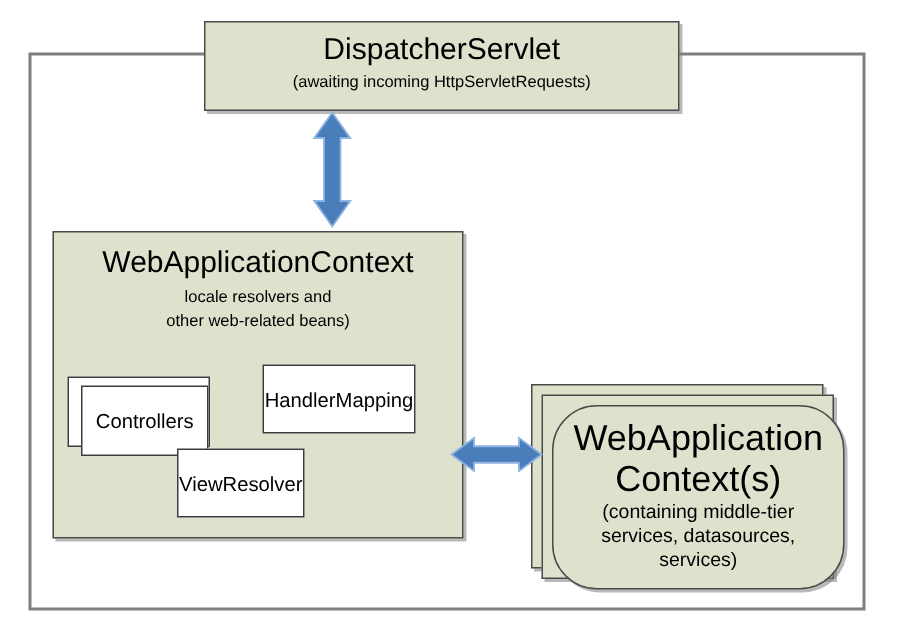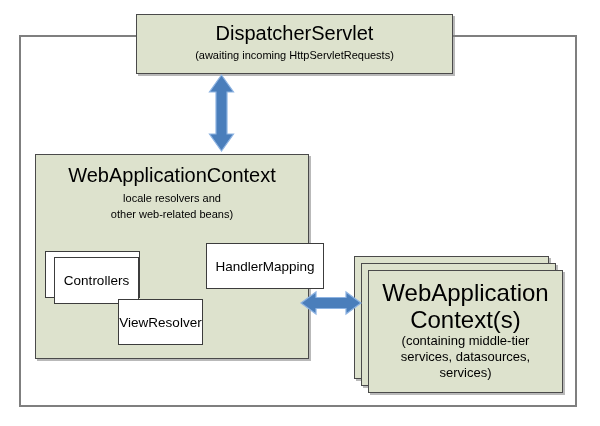--- a/index.html
+++ b/index.html
@@ -22,26 +22,26 @@
     font-size:13.5px;line-height:15px;text-align:center;
   }
   .dispatcher-box{left:136px;top:14px;width:317px;height:60px;padding-top:4px;}
   .g-title{font-size:20px;line-height:28px;white-space:nowrap;}
   .g-sub{font-size:11px;line-height:16px;white-space:nowrap;}
   .webctx-box{left:35px;top:154px;width:274px;height:205px;padding-top:5px;}
   .webctx-box .g-title{line-height:30px;}
   .stack-box{width:195px;height:123px;}
   .stack-back{left:354px;top:256px;}
   .stack-mid{left:361px;top:263px;}
-  .stack-front{left:368px;top:270px;padding-top:8px;}
+  .stack-front{left:368px;top:270px;padding-top:8px;border-radius:30px;}
   .stack-front .g-title{font-size:24px;line-height:27px;}
   .stack-front .g-sub{font-size:13px;line-height:16px;}
   .controllers-back{left:45px;top:251px;width:95px;height:47px;}
   .controllers-front{left:54px;top:257px;width:85px;height:47px;}
-  .handler-mapping{left:175px;top:243px;width:118px;height:46px;margin-left:31px;}
+  .handler-mapping{left:175px;top:243px;width:102px;height:46px;}
   .view-resolver{left:118px;top:299px;width:85px;height:46px;}
   .arrow-layer{position:absolute;left:0;top:0;width:600px;height:426px;pointer-events:none;}
 </style>
 </head>
 <body>
 
 <div class="canvas">
 
   <div class="outer-rect"></div>
 

